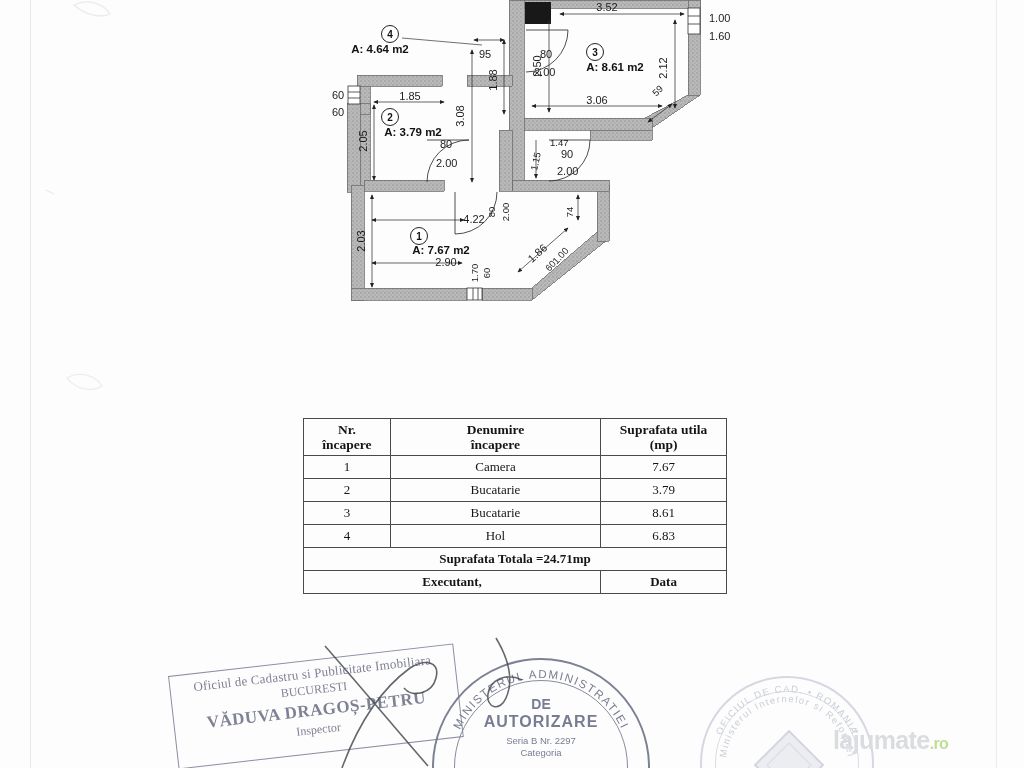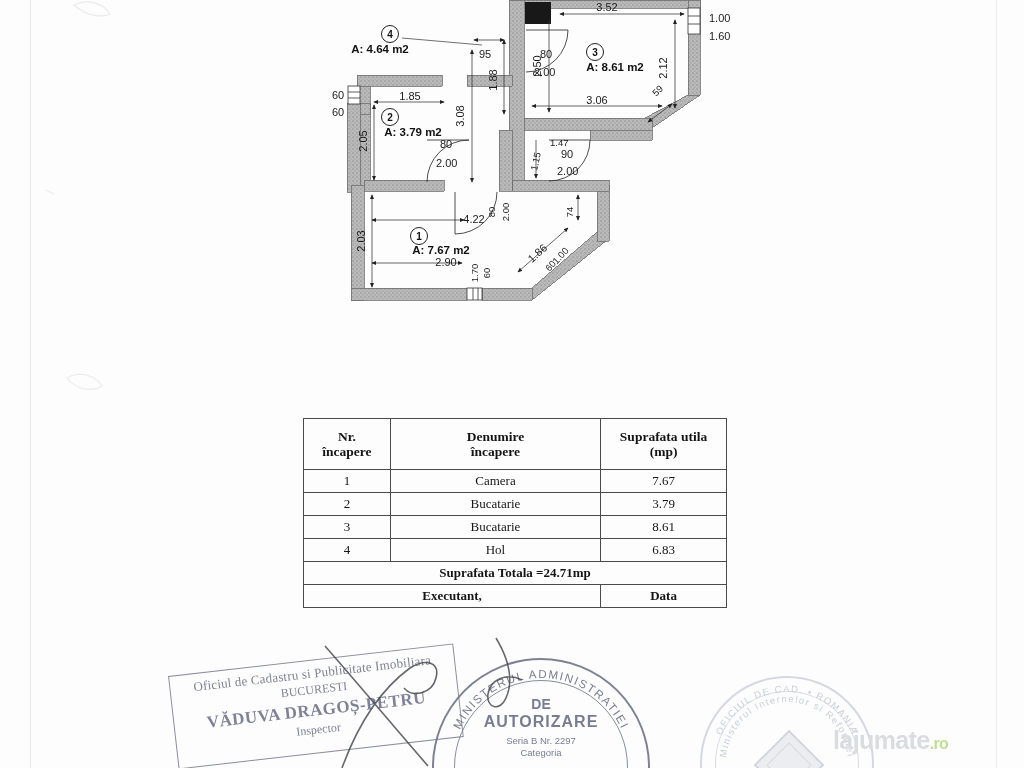--- a/index.html
+++ b/index.html
@@ -27,21 +27,21 @@
   
   #tablewrap{position:absolute;left:303px;top:418px;width:424px;}
   table.cad{border-collapse:collapse;width:424px;background:transparent;}
   table.cad td, table.cad th{
     border:1px solid #4a4a4a;
     text-align:center;
     font-family:"Liberation Serif", serif;
     color:#151515;
     padding:1px 2px;
   }
-  table.cad th{font-size:13.5px;font-weight:bold;line-height:1.12;padding:10px 2px;}
+  table.cad th{font-size:13.5px;font-weight:bold;line-height:1.12;padding:3px 2px;}
   table.cad td{font-size:13px;height:20px;}
   td.colnum{width:84px;}
   td.colname{width:215px;}
   td.colarea{width:125px;}
   .sumrow td{font-weight:bold;font-size:13.5px;height:22px;}
   .signrow td{font-weight:bold;font-size:13.5px;height:22px;}
 
   
   .stamp{position:absolute;}
 

